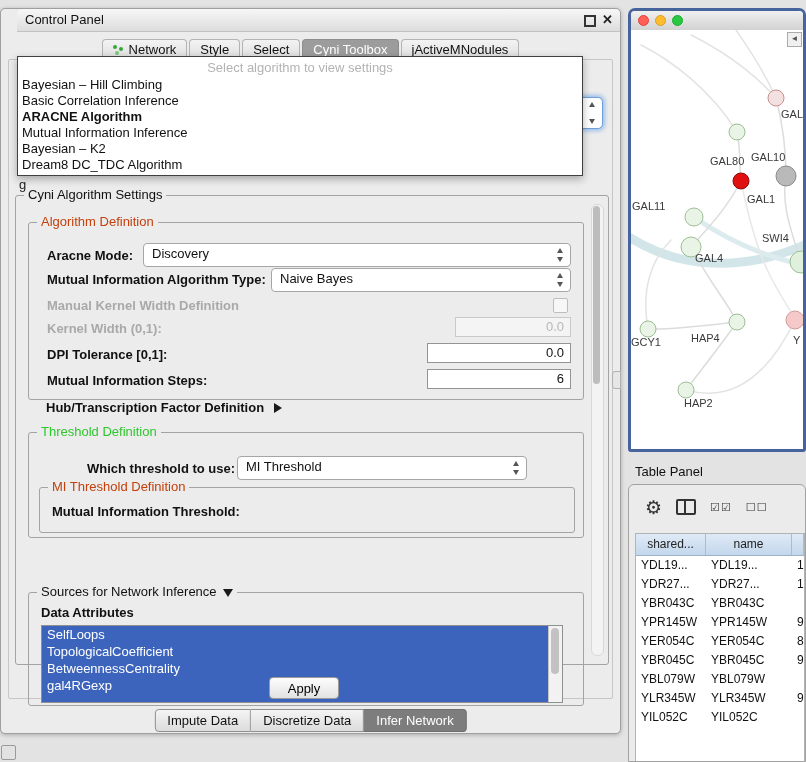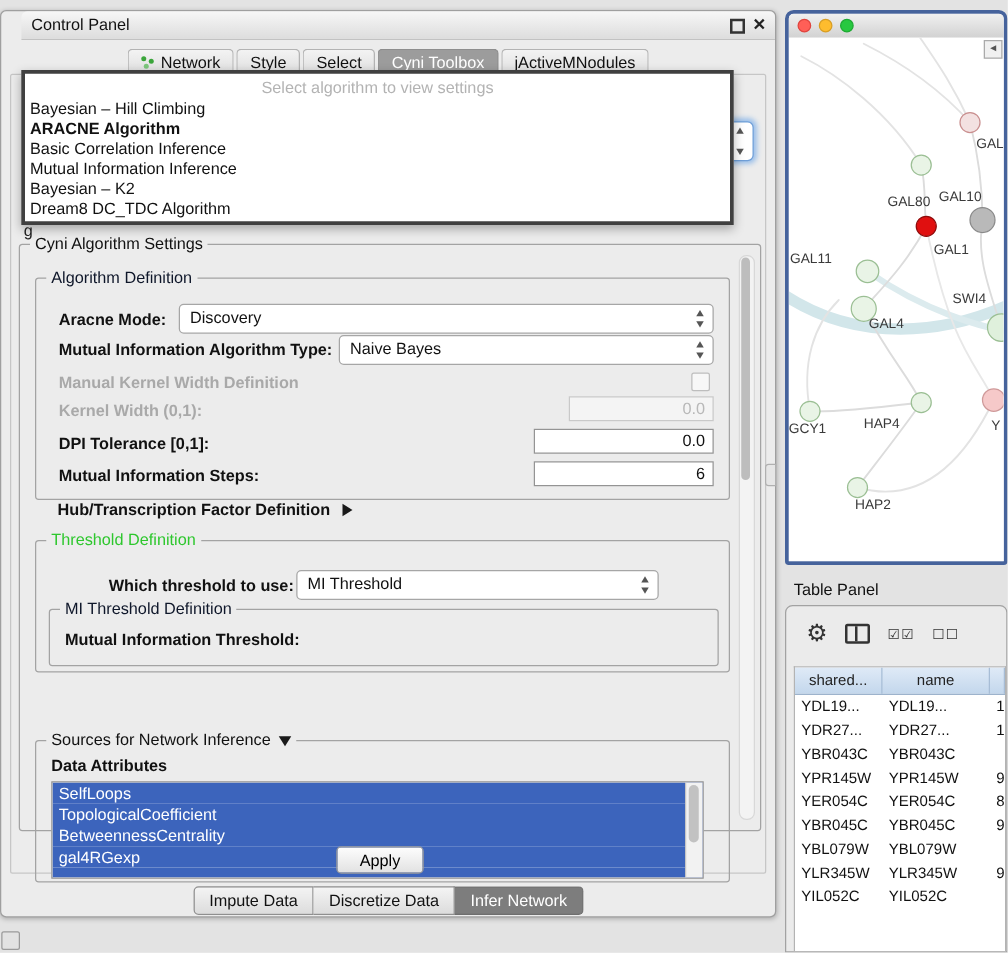--- a/index.html
+++ b/index.html
@@ -19,34 +19,34 @@
   .tabs-row{position:absolute;left:0;right:0;top:30px;height:21px;display:flex;justify-content:center;align-items:flex-end;}
   .tab{display:flex;align-items:center;border:1px solid #b3b3b3;border-bottom:none;margin:0 1px;
     background:linear-gradient(#f3f3f3,#dedede);padding:2px 10px 3px 10px;font-size:13px;border-radius:4px 4px 0 0;}
   .tab.selected{background:#9c9c9c;color:#fff;border-color:#8d8d8d;}
   .net-icon{width:11px;height:11px;display:inline-block;margin-right:5px;position:relative;}
   .net-icon::before{content:"";position:absolute;width:4px;height:4px;border-radius:50%;background:#3aa53a;
     left:0;top:1px;box-shadow:6px 2px 0 #3aa53a,2px 6px 0 #7cc77c;}
 
   
   .algo-dropdown{position:absolute;left:16px;top:47px;width:564px;height:118px;background:#fff;
-    border:3px solid #404040;box-shadow:0 3px 8px rgba(0,0,0,.3);z-index:30;font-size:13px;}
+    border:1px solid #404040;box-shadow:0 3px 8px rgba(0,0,0,.3);z-index:30;font-size:13px;}
   .dd-placeholder{color:#b3b3b3;text-align:center;padding-top:3px;height:17px;}
   .dd-item{height:16px;line-height:16px;padding-left:4px;white-space:nowrap;}
   .dd-item.bold{font-weight:bold;}
 
   
   .combo-fragment{position:absolute;left:566px;top:88px;width:34px;height:30px;background:#fff;
     border:1px solid #6f9fd8;border-radius:5px;box-shadow:0 0 4px 2px #9cc0ea;z-index:10;}
   .covered-frag{position:absolute;left:18px;top:168px;font-size:13px;color:#222;z-index:1;}
 
   
   .gb{position:absolute;border:1px solid #a3a3a3;border-radius:3px;}
   .gt{position:absolute;top:-9px;left:8px;background:#ececec;padding:0 4px;font-size:13px;white-space:nowrap;}
-  .gt.blue{color:#0f172a;}
+  .gt.blue{color:#c2410c;}
   .gt.green{color:#2ec72e;}
 
   .settings-group{left:14px;top:186px;width:592px;height:468px;}
   .sg-scroll{position:absolute;right:4px;top:8px;bottom:8px;width:11px;background:#f3f3f3;
     border:1px solid #d8d8d8;border-radius:6px;}
   .sg-thumb{position:absolute;left:1px;top:1px;width:7px;height:178px;background:#bdbdbd;border-radius:4px;}
 
   .lbl{position:absolute;font-size:13px;font-weight:bold;color:#111;white-space:nowrap;}
   .lbl.dis{color:#a9a9a9;}
   .combo{position:absolute;height:24px;background:#fff;border:1px solid #a6a6a6;border-radius:4px;
@@ -160,22 +160,22 @@
 
   <div class="combo-fragment">
     <span class="cbtn"></span>
   </div>
   <div class="covered-frag">g</div>
 
   <div class="algo-dropdown">
     <div class="dd-placeholder">Select algorithm to view settings</div>
     <div>
         <div class="dd-item">Bayesian – Hill Climbing</div>
+        <div class="dd-item">Basic Correlation Inference</div>
         <div class="dd-item bold">ARACNE Algorithm</div>
-        <div class="dd-item">Basic Correlation Inference</div>
         <div class="dd-item">Mutual Information Inference</div>
         <div class="dd-item">Bayesian – K2</div>
         <div class="dd-item">Dream8 DC_TDC Algorithm</div>
       </div>
   </div>
 
   <div class="gb settings-group">
     <span class="gt">Cyni Algorithm Settings</span>
 
     <div class="gb algo-def">

